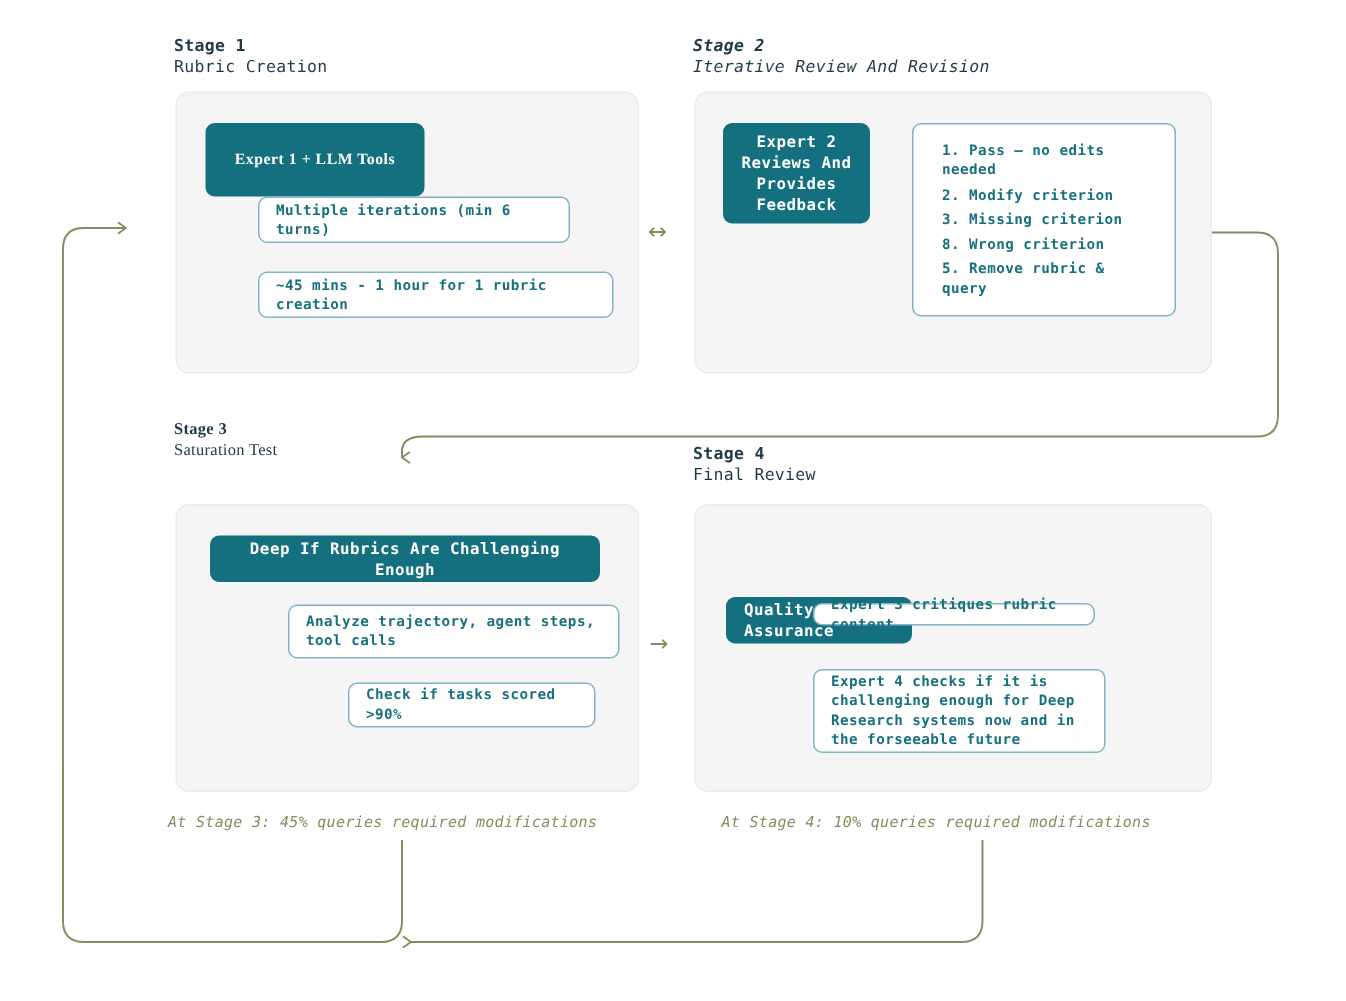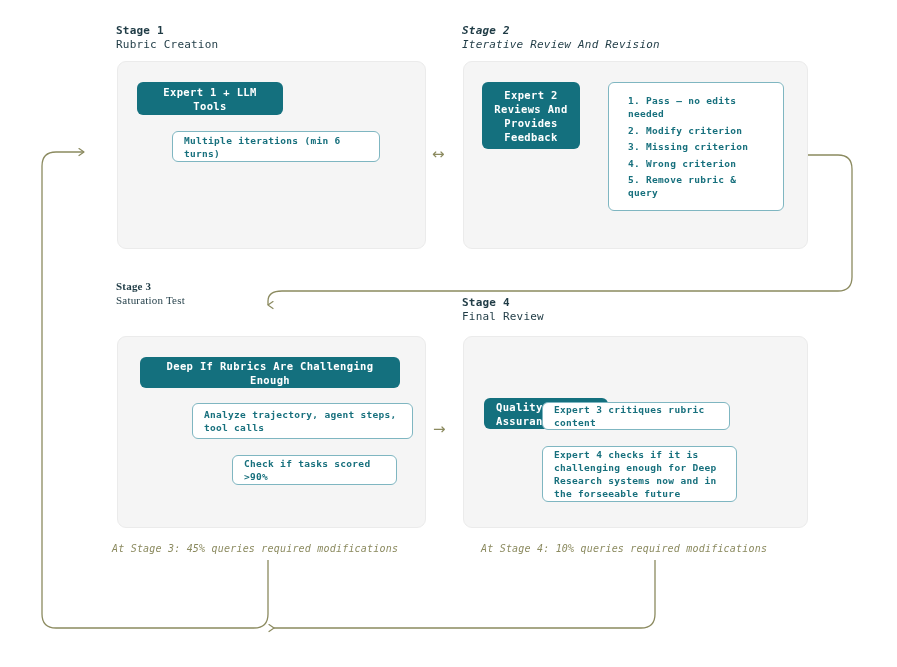--- a/index.html
+++ b/index.html
@@ -68,55 +68,56 @@
     <path d="M164,388 L164,470 M164,421 L192,421 M164,470 L192,470" fill="none" stroke="#8FB9C2" stroke-width="1.2"></path>
 
     <path d="M514,386 L514,474 M514,416 L542,416 M514,474 L542,474" fill="none" stroke="#8FB9C2" stroke-width="1.2"></path>
   </svg>
 
   <div class="stage-label" style="left:116px;top:24px;">
     <span class="t1">Stage 1</span>
     <span class="t2">Rubric Creation</span>
   </div>
   <div class="panel" style="left:117px;top:61px;width:307px;height:186px;"></div>
-  <div class="node" style="left:137px;top:82px;width:146px;height:33px;">Expert 1 + LLM Tools</div>
+  <div class="node" style="left:137px;top:82px;width:146px;height:49px;font-family:Liberation Serif, serif;">Expert 1 + LLM Tools</div>
   <div class="leaf" style="left:172px;top:131px;width:208px;height:31px;">Multiple iterations (min 6 turns)</div>
+  <div class="leaf" style="left:172px;top:181px;width:237px;height:31px;">~45 mins - 1 hour for 1 rubric creation</div>
 
   <div class="stage-label" style="left:462px;top:24px;font-style:italic;">
     <span class="t1">Stage 2</span>
     <span class="t2">Iterative Review And Revision</span>
   </div>
   <div class="panel" style="left:463px;top:61px;width:343px;height:186px;"></div>
   <div class="node" style="left:482px;top:82px;width:98px;height:67px;">Expert 2 Reviews And Provides Feedback</div>
   <div class="listbox" style="left:608px;top:82px;width:176px;height:129px;padding-left:19px;">
     <div class="li">1. Pass — no edits needed</div>
     <div class="li">2. Modify criterion</div>
     <div class="li">3. Missing criterion</div>
-    <div class="li">4. Wrong criterion</div>
+    <div class="li">8. Wrong criterion</div>
     <div class="li">5. Remove rubric &amp; query</div>
   </div>
 
   <div class="arrowglyph" style="left:432px;top:147px;">↔</div>
 
   <div class="stage-label" style="left:116px;top:279px;font-family:Liberation Serif, serif;">
     <span class="t1">Stage 3</span>
     <span class="t2">Saturation Test</span>
   </div>
   <div class="panel" style="left:117px;top:336px;width:307px;height:190px;"></div>
   <div class="node" style="left:140px;top:357px;width:260px;height:31px;">Deep If Rubrics Are Challenging Enough</div>
   <div class="leaf" style="left:192px;top:403px;width:221px;height:36px;">Analyze trajectory, agent steps, tool calls</div>
   <div class="leaf" style="left:192px;top:455px;width:165px;height:30px;margin-left:40px;">Check if tasks scored &gt;90%</div>
 
   <div class="stage-label" style="left:462px;top:296px;">
     <span class="t1">Stage 4</span>
     <span class="t2">Final Review</span>
   </div>
   <div class="panel" style="left:463px;top:336px;width:343px;height:190px;"></div>
   <div class="node left-align" style="left:484px;top:355px;width:124px;height:31px;">Quality Assurance</div>
-  <div class="leaf" style="left:542px;top:402px;width:188px;height:28px;">Expert 3 critiques rubric content</div>
+  <div class="leaf" style="left:542px;top:402px;width:188px;height:15px;">Expert 3 critiques rubric content</div>
   <div class="leaf" style="left:542px;top:446px;width:195px;height:56px;">Expert 4 checks if it is challenging enough for Deep Research systems now and in the forseeable future</div>
 
   <div class="arrowglyph" style="left:433px;top:422px;">→</div>
 
   <div class="caption" style="left:112px;top:543px;">At Stage 3: 45% queries required modifications</div>
   <div class="caption" style="left:481px;top:543px;">At Stage 4: 10% queries required modifications</div>
 
 </div>
 
 </body></html>

